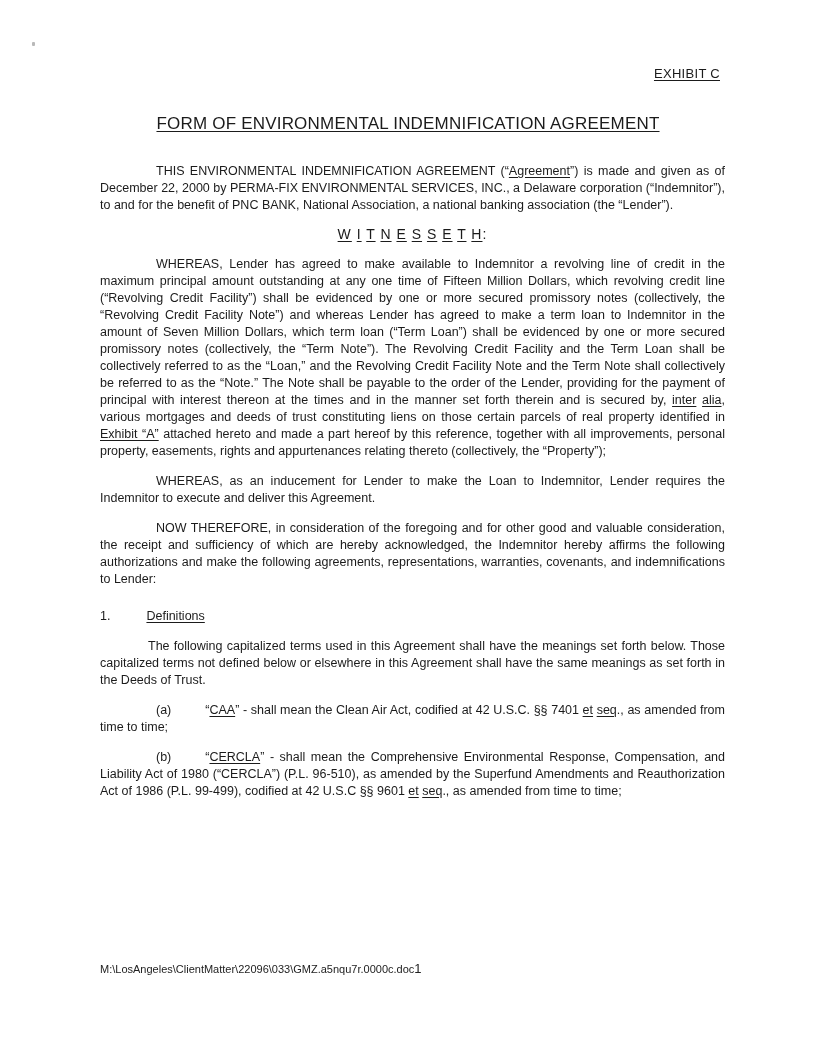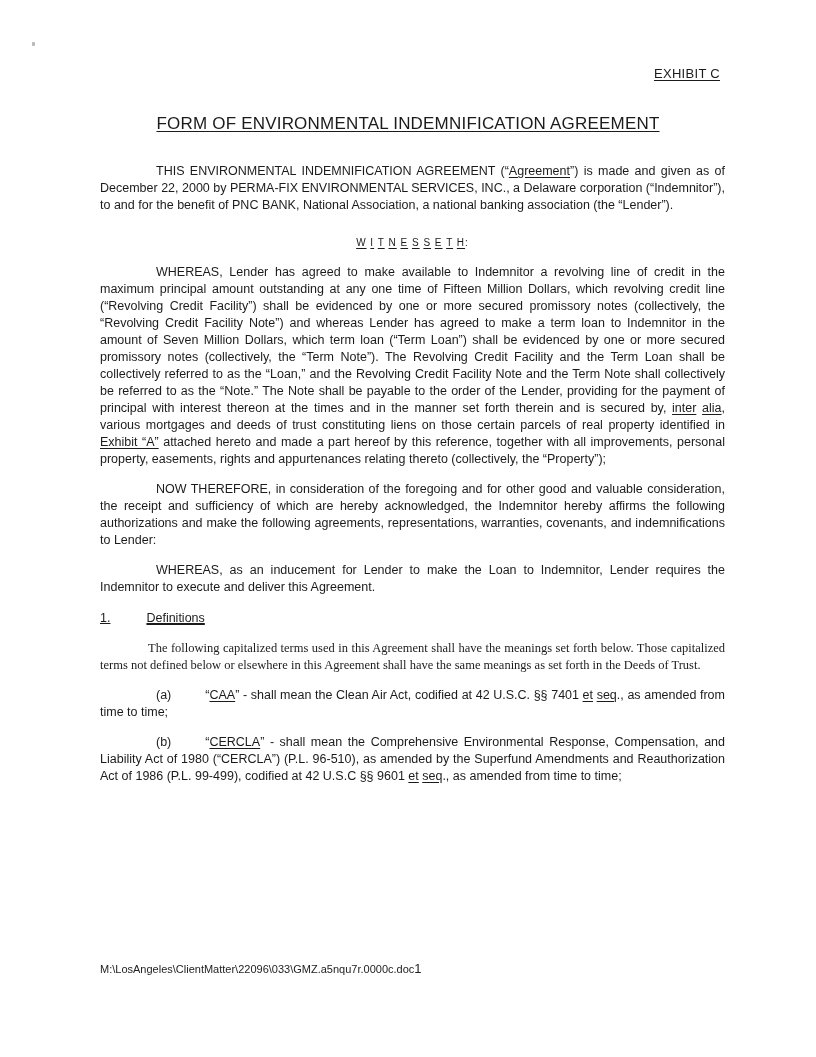--- a/index.html
+++ b/index.html
@@ -52,30 +52,29 @@
     left: 100px;
     width: 625px;
     font-size: 12.5px;
     line-height: 17px;
   }
   p.para {
     margin: 13px 0 0 0;
     text-align: justify;
   }
   .indent { text-indent: 56px; }
-  .indent-sm { text-indent: 48px; font-family: Liberation Serif, serif; }
+  .indent-sm { text-indent: 48px; }
   .witnesseth {
-    margin-top: 20px;
+    margin-top: 12px;
     text-align: center;
-    font-size: 10px;
+    font-size: 14px;
     letter-spacing: 1px;
   }
   .section-heading {
-    margin-top: 14px;
-    text-decoration: underline;
+    margin-top: 20px;
   }
   .tab {
     display: inline-block;
     width: 34px;
   }
   .tab-sec {
     display: inline-block;
     width: 36px;
   }
   .footer {
@@ -105,23 +104,23 @@
   </div>
 
   <div class="content">
 
     <p class="para indent"><span>THIS ENVIRONMENTAL INDEMNIFICATION AGREEMENT (“</span><span class="u">Agreement</span><span>”) is made and given as of December 22, 2000 by PERMA-FIX ENVIRONMENTAL SERVICES, INC., a Delaware corporation (“Indemnitor”), to and for the benefit of PNC BANK, National Association, a national banking association (the “Lender”).</span></p>
 
     <div class="witnesseth"><span class="u">W</span><span> </span><span class="u">I</span><span> </span><span class="u">T</span><span> </span><span class="u">N</span><span> </span><span class="u">E</span><span> </span><span class="u">S</span><span> </span><span class="u">S</span><span> </span><span class="u">E</span><span> </span><span class="u">T</span><span> </span><span class="u">H</span><span>:</span></div>
 
     <p class="para indent"><span>WHEREAS, Lender has agreed to make available to Indemnitor a revolving line of credit in the maximum principal amount outstanding at any one time of Fifteen Million Dollars, which revolving credit line (“Revolving Credit Facility”) shall be evidenced by one or more secured promissory notes (collectively, the “Revolving Credit Facility Note”) and whereas Lender has agreed to make a term loan to Indemnitor in the amount of Seven Million Dollars, which term loan (“Term Loan”) shall be evidenced by one or more secured promissory notes (collectively, the “Term Note”).  The Revolving Credit Facility and the Term Loan shall be collectively referred to as the “Loan,” and the Revolving Credit Facility Note and the Term Note shall collectively be referred to as the “Note.”  The Note shall be payable to the order of the Lender, providing for the payment of principal with interest thereon at the times and in the manner set forth therein and is secured by, </span><span class="u">inter</span><span> </span><span class="u">alia</span><span>, various mortgages and deeds of trust constituting liens on those certain parcels of real property identified in </span><span class="u">Exhibit “A”</span><span> attached hereto and made a part hereof by this reference, together with all improvements, personal property, easements, rights and appurtenances relating thereto (collectively, the “Property”);</span></p>
 
+    <p class="para indent"><span>WHEREAS, as an inducement for Lender to make the Loan to Indemnitor, Lender requires the Indemnitor to execute and deliver this Agreement.</span></p>
+
     <p class="para indent"><span>NOW THEREFORE, in consideration of the foregoing and for other good and valuable consideration, the receipt and sufficiency of which are hereby acknowledged, the Indemnitor hereby affirms the following authorizations and make the following agreements, representations, warranties, covenants, and indemnifications to Lender:</span></p>
-
-    <p class="para indent"><span>WHEREAS, as an inducement for Lender to make the Loan to Indemnitor, Lender requires the Indemnitor to execute and deliver this Agreement.</span></p>
 
     <div class="section-heading">
       <span>1.</span><span class="tab-sec"></span><span class="u">Definitions</span>
     </div>
 
     <p class="para indent-sm"><span>The following capitalized terms used in this Agreement shall have the meanings set forth below.  Those capitalized terms not defined below or elsewhere in this Agreement shall have the same meanings as set forth in the Deeds of Trust.</span></p>
 
     <p class="para indent"><span>(a)</span><span class="tab"></span><span>“</span><span class="u">CAA</span><span>” - shall mean the Clean Air Act, codified at 42 U.S.C. §§ 7401 </span><span class="u">et</span><span> </span><span class="u">seq</span><span>., as amended from time to time;</span></p>
 
     <p class="para indent"><span>(b)</span><span class="tab"></span><span>“</span><span class="u">CERCLA</span><span>” - shall mean the Comprehensive Environmental Response, Compensation, and Liability Act of 1980 (“CERCLA”) (P.L. 96-510), as amended by the Superfund Amendments and Reauthorization Act of 1986 (P.L. 99-499), codified at 42 U.S.C §§ 9601 </span><span class="u">et</span><span> </span><span class="u">seq</span><span>., as amended from time to time;</span></p>

